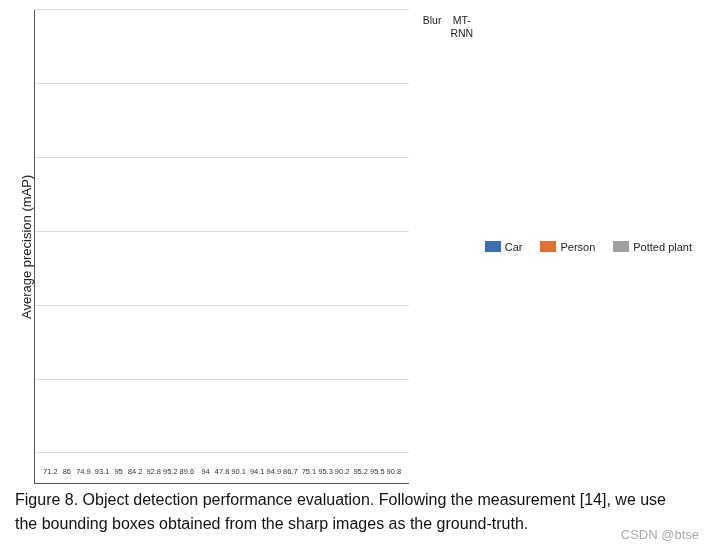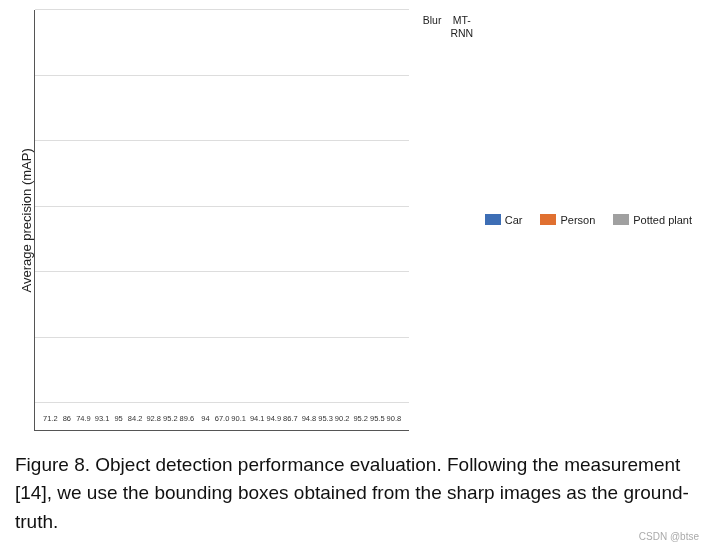--- a/index.html
+++ b/index.html
@@ -125,30 +125,30 @@
       align-items: center;
       gap: 4px;
       font-size: 11px;
       color: #222;
     }
     .legend-box {
       width: 16px;
       height: 11px;
     }
     .caption {
-      font-size: 19px;
+      font-size: 16px;
       color: #111;
       line-height: 1.5;
-      margin-top: 20px;
+      margin-top: 4px;
     }
     .watermark {
       position: absolute;
       bottom: 4px;
       right: 8px;
-      font-size: 10px;
+      font-size: 13px;
       color: #aaa;
     }
   </style>
 </head>
 <body>
 
 <div class="container">
   <div class="chart-area">
     <div class="y-axis-label">Average precision (mAP)</div>
     <div class="chart-inner">
@@ -216,21 +216,21 @@
               </div>
             </div>
             <div class="group">
               <div class="bar" style="height: 100%; position: relative; display: flex; align-items: flex-end; flex: 1 1 0%;">
                 <div class="bar-rect" style="background-color: rgb(61, 110, 181); height: 81.25%; width: 100%; position: relative;">
                   <div class="bar-label">94</div>
                 </div>
               </div>
               <div class="bar" style="height: 100%; position: relative; display: flex; align-items: flex-end; flex: 1 1 0%;">
                 <div class="bar-rect" style="background-color: rgb(224, 112, 48); height: 84.6875%; width: 100%; position: relative;">
-                  <div class="bar-label">67.0</div>
+                  <div class="bar-label">47.8</div>
                 </div>
               </div>
               <div class="bar" style="height: 100%; position: relative; display: flex; align-items: flex-end; flex: 1 1 0%;">
                 <div class="bar-rect" style="background-color: rgb(160, 160, 160); height: 69.0625%; width: 100%; position: relative;">
                   <div class="bar-label">90.1</div>
                 </div>
               </div>
             </div>
             <div class="group">
               <div class="bar" style="height: 100%; position: relative; display: flex; align-items: flex-end; flex: 1 1 0%;">
@@ -245,21 +245,21 @@
               </div>
               <div class="bar" style="height: 100%; position: relative; display: flex; align-items: flex-end; flex: 1 1 0%;">
                 <div class="bar-rect" style="background-color: rgb(160, 160, 160); height: 58.4375%; width: 100%; position: relative;">
                   <div class="bar-label">86.7</div>
                 </div>
               </div>
             </div>
             <div class="group">
               <div class="bar" style="height: 100%; position: relative; display: flex; align-items: flex-end; flex: 1 1 0%;">
                 <div class="bar-rect" style="background-color: rgb(61, 110, 181); height: 83.75%; width: 100%; position: relative;">
-                  <div class="bar-label">94.8</div>
+                  <div class="bar-label">75.1</div>
                 </div>
               </div>
               <div class="bar" style="height: 100%; position: relative; display: flex; align-items: flex-end; flex: 1 1 0%;">
                 <div class="bar-rect" style="background-color: rgb(224, 112, 48); height: 85.3125%; width: 100%; position: relative;">
                   <div class="bar-label">95.3</div>
                 </div>
               </div>
               <div class="bar" style="height: 100%; position: relative; display: flex; align-items: flex-end; flex: 1 1 0%;">
                 <div class="bar-rect" style="background-color: rgb(160, 160, 160); height: 69.375%; width: 100%; position: relative;">
                   <div class="bar-label">90.2</div>

